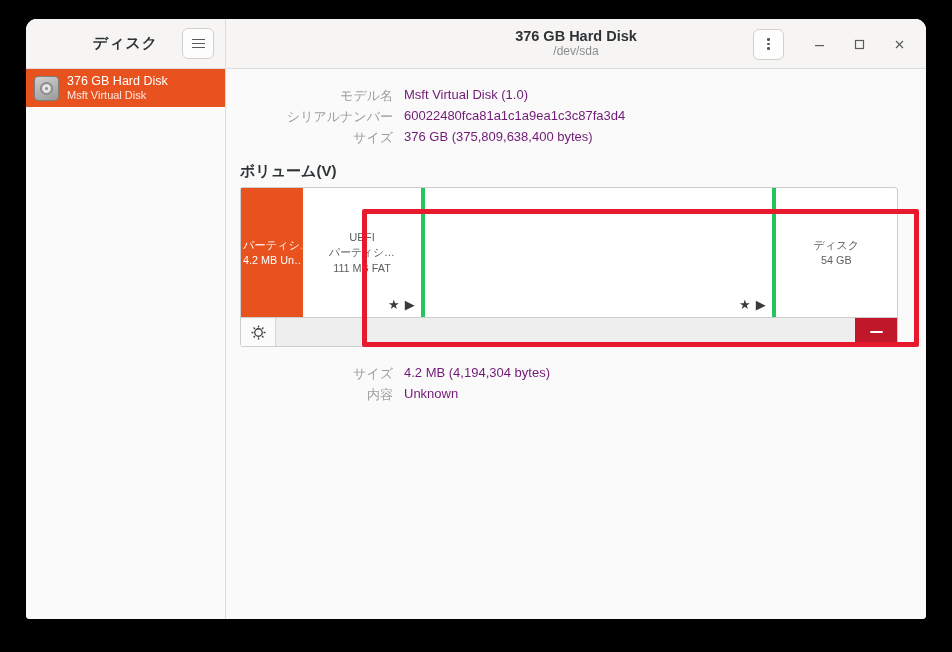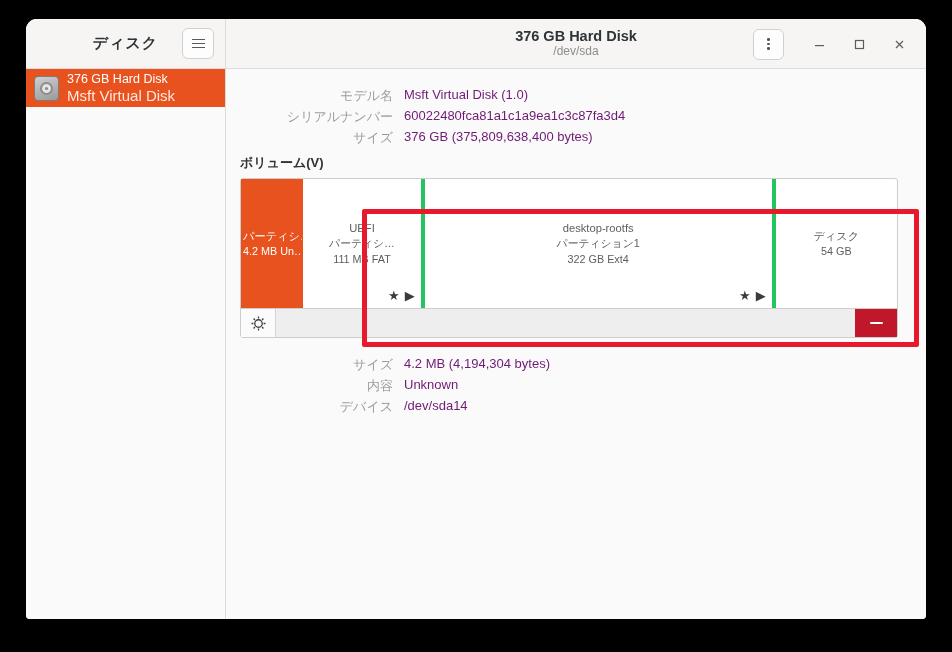--- a/index.html
+++ b/index.html
@@ -99,21 +99,21 @@
     border-radius: 50%;
     background: #8c8c8c;
   }
   .disk-text { line-height: 1.15; overflow: hidden; }
   .disk-name {
     font-size: 12.5px;
     color: #ffffff;
     white-space: nowrap;
   }
   .disk-sub {
-    font-size: 15px;
+    font-size: 11px;
     color: #ffe8de;
     white-space: nowrap;
   }
 
   
   #main {
     flex: 1;
     display: flex;
     flex-direction: column;
     background: #fafafa;
@@ -197,22 +197,22 @@
   .info-label {
     text-align: right;
     color: #9a9d9e;
     width: 178px;
     padding-right: 11px !important;
     white-space: nowrap;
   }
   .info-value { color: #701a75; }
 
   .section-title {
-    margin: 6px 0 6px 14px;
-    font-size: 13px;
+    margin: 14px 0 6px 14px;
+    font-size: 15px;
     font-weight: bold;
     color: #2e3436;
   }
 
   
   .volume-wrap {
     margin-left: 14px;
     border: 1px solid #cdcdcd;
     background: #ffffff;
     border-radius: 3px;
@@ -401,25 +401,20 @@
               <div>パーティシ…</div>
               <div>111 MB FAT</div>
             </div>
             <div class="vol-flags">
               <span>★</span>
               <span>▶</span>
             </div>
           </div>
 
           <div class="vol-seg" style="width:53.5%">
-            <div class="vol-lines">
-              <div class="l1">desktop-rootfs</div>
-              <div>パーティション1</div>
-              <div>322 GB Ext4</div>
-            </div>
             <div class="vol-flags">
               <span>★</span>
               <span>▶</span>
             </div>
           </div>
 
           <div class="vol-seg" style="width:18.5%">
             <div class="vol-lines">
               <div class="l1">ディスク</div>
               <div>54 GB</div>
@@ -449,24 +444,20 @@
       <table class="info-table detail-table">
         <tbody>
           <tr>
             <td class="info-label">サイズ</td>
             <td class="info-value">4.2 MB (4,194,304 bytes)</td>
           </tr>
           <tr>
             <td class="info-label">内容</td>
             <td class="info-value">Unknown</td>
           </tr>
-          <tr>
-            <td class="info-label">デバイス</td>
-            <td class="info-value">/dev/sda14</td>
-          </tr>
         </tbody>
       </table>
 
     </div>
   </div>
 </div>
 
 <div id="annotation"></div>
 
 </body></html>

